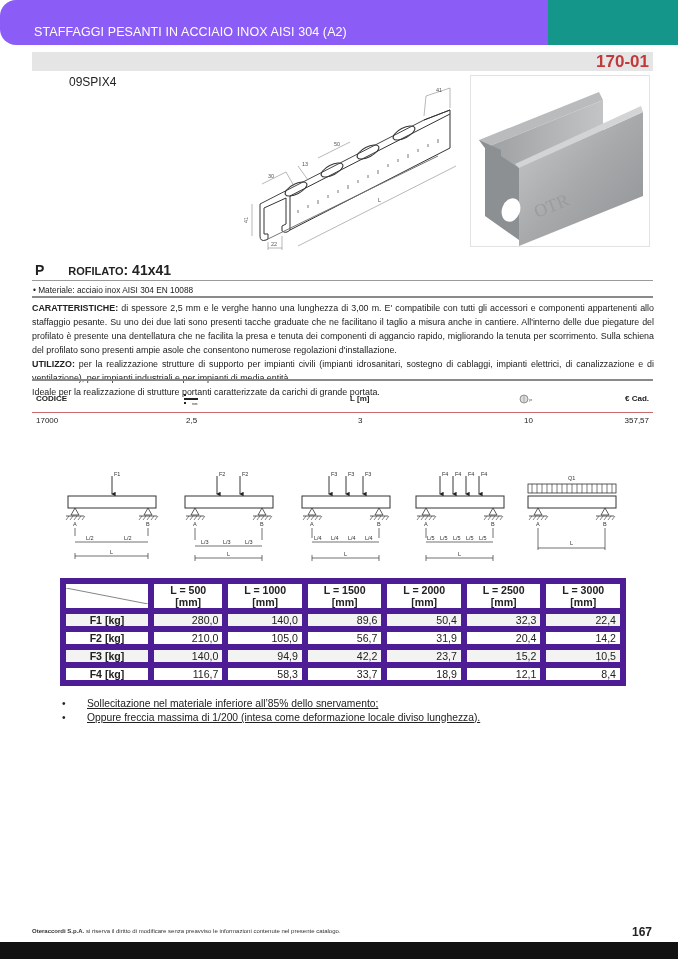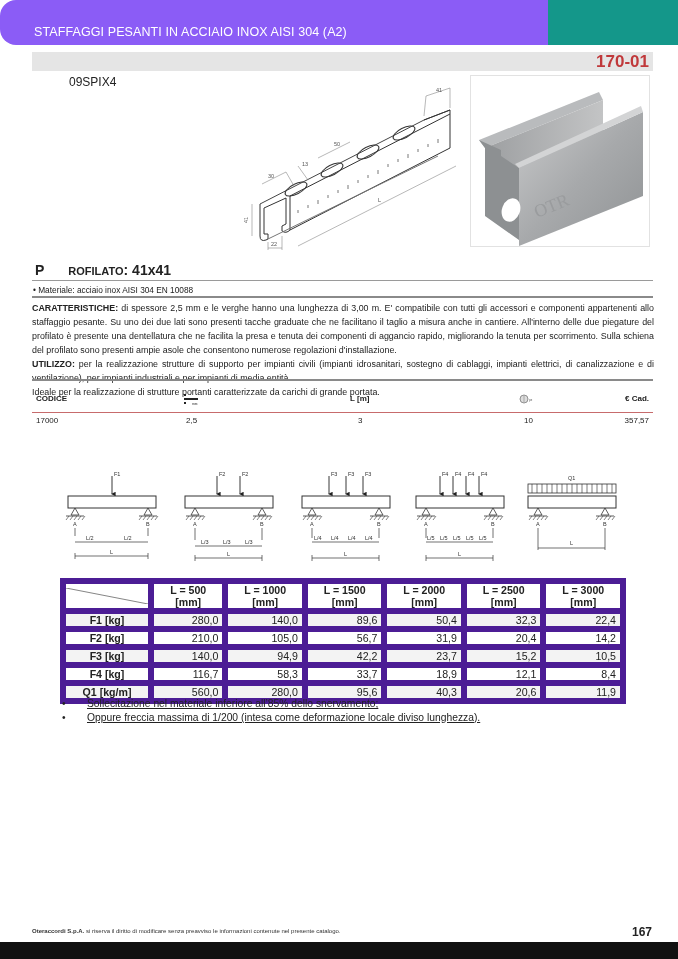--- a/index.html
+++ b/index.html
@@ -350,29 +350,20 @@
   </tr>
   <tr>
     <td class="rl">F4  [kg]</td>
     <td class="v">116,7</td>
     <td class="v">58,3</td>
     <td class="v">33,7</td>
     <td class="v">18,9</td>
     <td class="v">12,1</td>
     <td class="v">8,4</td>
   </tr>
-  <tr class="alt">
-    <td class="rl">Q1  [kg/m]</td>
-    <td class="v">560,0</td>
-    <td class="v">280,0</td>
-    <td class="v">95,6</td>
-    <td class="v">40,3</td>
-    <td class="v">20,6</td>
-    <td class="v">11,9</td>
-  </tr>
 </tbody>
   </table>
 
 <div class="conditions">
   <div class="li">Sollecitazione nel materiale inferiore all’85% dello snervamento;</div>
   <div class="li">Oppure freccia massima di 1/200 (intesa come deformazione locale diviso lunghezza).</div>
 </div>
 
 <div class="footer-note"><b>Oteraccordi S.p.A.</b><span> si riserva il diritto di modificare senza preavviso le informazioni contenute nel presente catalogo.</span></div>
 <div class="page-num">167</div>

